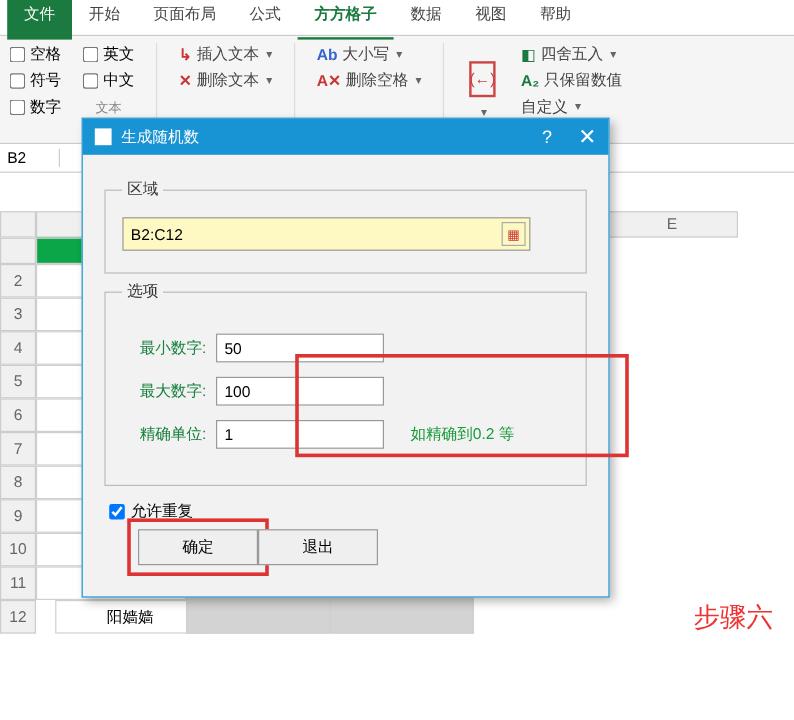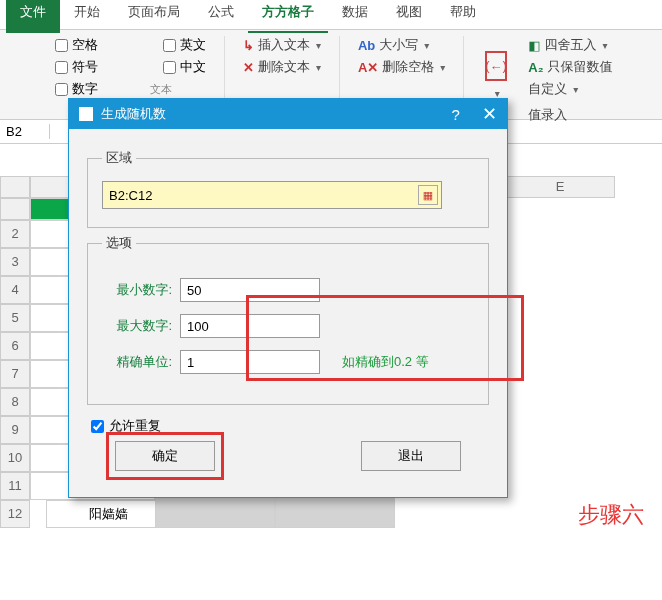--- a/index.html
+++ b/index.html
@@ -5,21 +5,21 @@
   *{box-sizing:border-box;margin:0;padding:0;font-family:"Microsoft YaHei",SimSun,sans-serif;font-size:13px;}
   body{background:#fff;width:662px;height:600px;overflow:hidden;position:relative;}
   
   .tabs{display:flex;height:30px;align-items:center;background:#fff;border-bottom:1px solid #ccc;padding-left:6px;}
   .tab{padding:0 14px;height:36px;line-height:30px;cursor:pointer;color:#444;}
   .tab.file{background:#1a7a3f;color:#fff;}
   .tab.active{color:#1a7a3f;border-bottom:2px solid #1a7a3f;font-weight:bold;}
   
   .ribbon{display:flex;height:90px;background:#f5f5f5;border-bottom:1px solid #ccc;padding:6px 8px;gap:18px;}
   .rcol{display:flex;flex-direction:column;gap:4px;}
-  .chk{display:flex;align-items:center;gap:4px;white-space:nowrap;margin-left:47px;}
+  .chk{display:flex;align-items:center;gap:4px;white-space:nowrap;}
   .chk input{width:13px;height:13px;}
   .ribbtn{display:flex;align-items:center;gap:4px;white-space:nowrap;color:#444;}
   .sep{width:1px;height:70px;background:#ddd;}
   .lblrow{font-size:11px;color:#888;text-align:center;margin-top:2px;}
   
   .fbar{display:flex;height:24px;border-bottom:1px solid #ccc;align-items:center;}
   .namebox{width:50px;border-right:1px solid #ccc;padding:0 6px;}
   
   .sheet{position:absolute;top:176px;left:0;right:0;bottom:0;background:#fff;}
   .colhdrs{position:absolute;top:0;left:30px;right:0;height:22px;display:flex;}
@@ -38,21 +38,21 @@
   .dlg-title .ticon{display:inline-block;width:14px;height:14px;background:#fff;margin-right:8px;}
   .dlg-title .right{display:flex;gap:22px;align-items:center;}
   .dlg-body{padding:14px 18px;}
   fieldset{border:1px solid #bbb;margin-top:6px;padding:14px 14px 18px 14px;}
   legend{padding:0 4px;color:#333;}
   .fldrow{display:flex;align-items:center;margin:12px 0;gap:8px;}
   .fldrow label{width:70px;text-align:right;color:#15803d;}
   .fldrow input[type=text]{width:140px;height:24px;border:1px solid #999;padding:0 6px;background:#fff;}
   .hint{color:#1a9a3a;margin-left:14px;}
   .dlg-chk{margin:12px 0 6px 4px;display:flex;align-items:center;gap:5px;}
-  .dlg-btns{display:flex;justify-content:space-between;padding:0 28px;}
+  .dlg-btns{display:flex;padding:0 28px;}
   .dlg-btns button{width:100px;height:30px;background:#efefef;border:1px solid #999;cursor:pointer;}
   .btnhl{outline:3px solid #d33;outline-offset:6px;}
   .regioninput{position:relative;width:340px;height:28px;border:1px solid #999;background:#fef9c3;display:flex;align-items:center;padding:0 6px;}
   .regioninput .pick{position:absolute;right:3px;top:3px;width:20px;height:20px;border:1px solid #aaa;display:flex;align-items:center;justify-content:center;font-size:11px;color:#c33;}
   .redbox-inputs{position:absolute;border:3px solid #d33;top:196px;left:177px;width:278px;height:86px;pointer-events:none;}
   .helpq{color:#fff;font-size:15px;}
   .closex{color:#fff;font-size:18px;}
   .caret{font-size:10px;color:#666;margin-left:2px;}
   svg{display:block;}
 </style>

